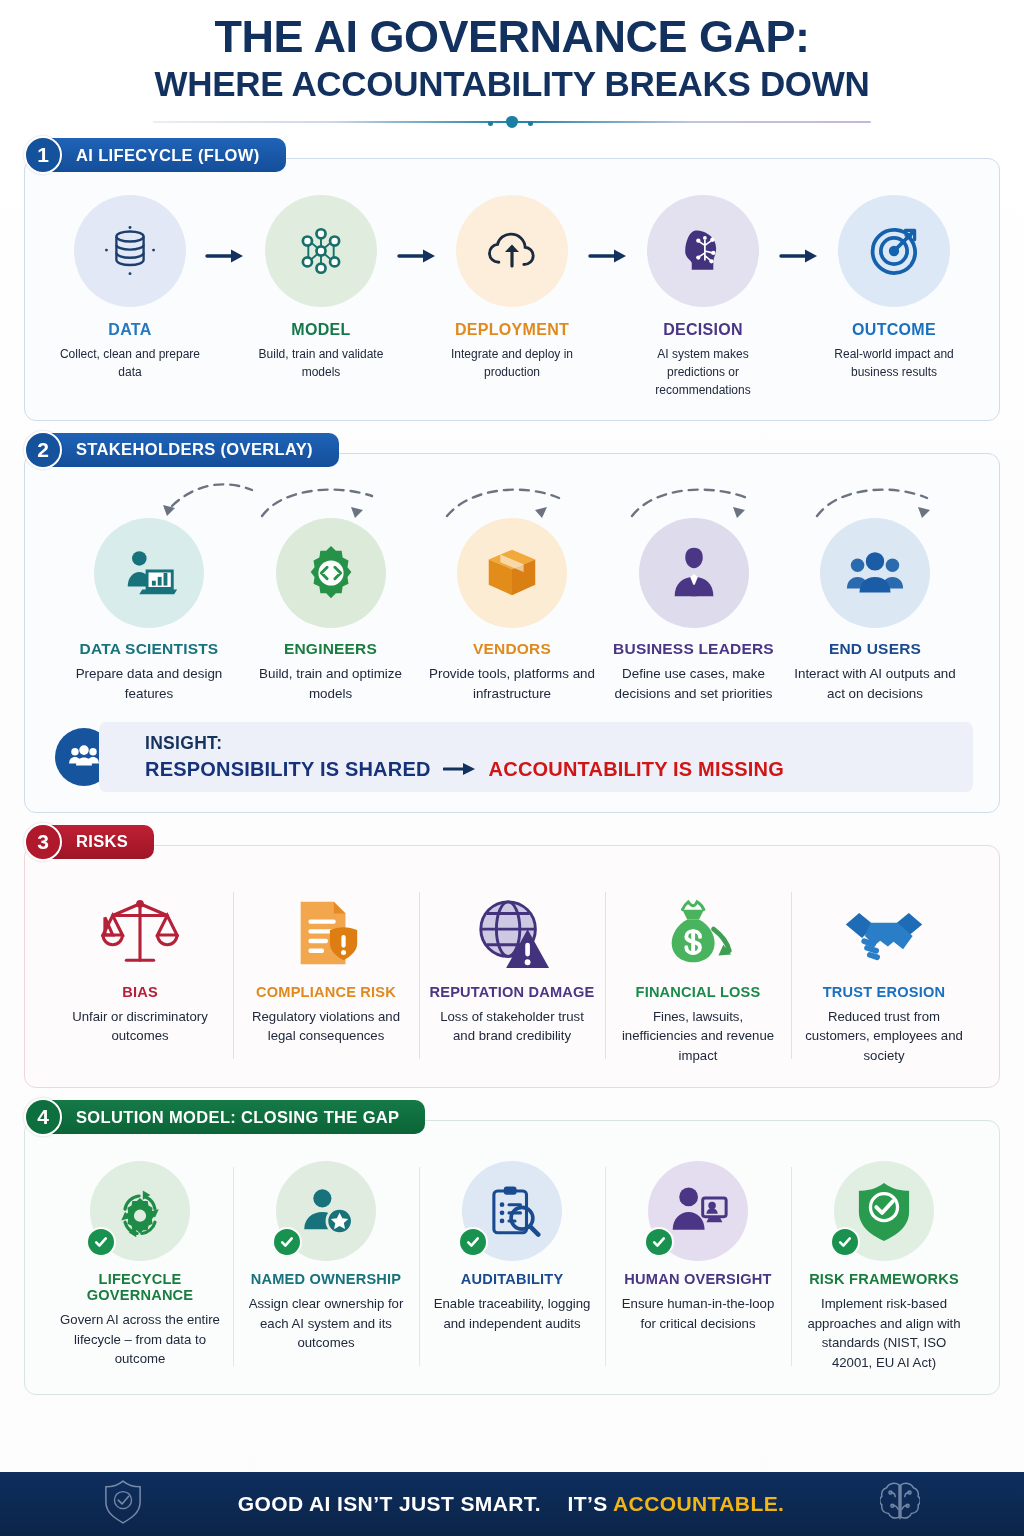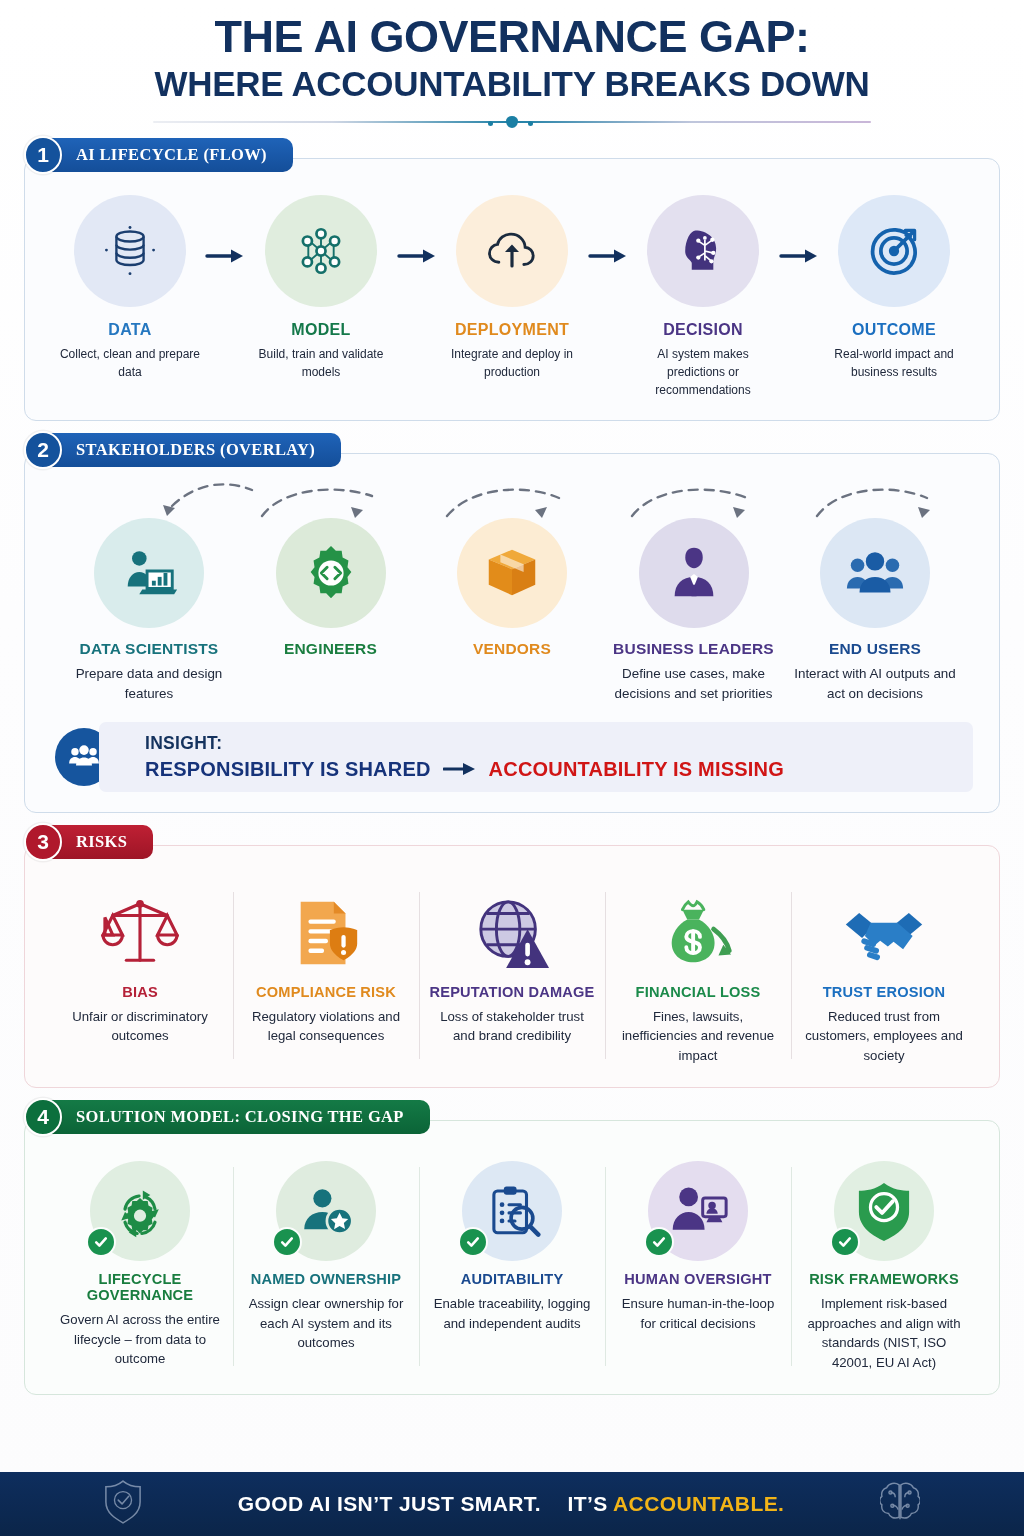--- a/index.html
+++ b/index.html
@@ -52,21 +52,21 @@
     display: flex; align-items: center; justify-content: center;
     color: #fff; font-size: 21px; font-weight: 700;
     border: 2.5px solid #fff; box-shadow: 0 0 0 1.5px rgba(0,0,0,.05);
     position: relative; z-index: 4; flex: 0 0 auto;
   }
   .ribbon {
     height: 34px; margin-left: -12px; padding: 0 26px 0 26px;
     display: flex; align-items: center;
     color: #fff; font-size: 16.5px; font-weight: 700; letter-spacing: .35px;
     border-radius: 3px 10px 10px 3px;
-    text-transform: uppercase; position: relative; z-index: 3; font-family: Liberation Serif, serif;
+    text-transform: uppercase; position: relative; z-index: 3;
   }
   .card {
     margin-top: -18px; padding: 30px 16px 16px; border-radius: 12px;
     border: 1px solid #dfe4ec; background: #fcfcfd; position: relative; z-index: 1;
   }
 
   .blue .num-circle { background: #14529c; }
   .blue .ribbon { background: linear-gradient(180deg,#1f63b8 0%,#144e99 100%); }
   .blue .card { border-color: #cfdcea; background: #fbfcfe; }
 
@@ -344,32 +344,34 @@
 
         <div class="sk-item">
           <div class="sk-circle" style="background:#dcead9">
             <svg width="62" height="62" viewBox="0 0 64 64">
               <path d="M32 4l5 5h6l1 7 6 3-1 7 4 5-4 5 1 7-6 3-1 7h-6l-5 5-5-5h-6l-1-7-6-3 1-7-4-5 4-5-1-7 6-3 1-7h6z" fill="#259247"></path>
               <circle cx="32" cy="32" r="13" fill="#fff"></circle>
               <path d="M28 26l-6 6 6 6M36 26l6 6-6 6" fill="none" stroke="#259247" stroke-width="3" stroke-linecap="round" stroke-linejoin="round"></path>
             </svg>
           </div>
           <div class="sk-title" style="color:#197d3f">ENGINEERS</div>
+          <div class="sk-desc">Build, train and optimize models</div>
         </div>
 
         <div class="sk-item">
           <div class="sk-circle" style="background:#fcecd3">
             <svg width="62" height="62" viewBox="0 0 64 64">
               <path d="M32 8 8 18l24 10 24-10z" fill="#f0a93a"></path>
               <path d="M8 18v26l24 11V28z" fill="#e28c1a"></path>
               <path d="M56 18v26L32 55V28z" fill="#d97f14"></path>
               <path d="M20 13l24 10v8l-24-10z" fill="#fff" opacity=".55"></path>
             </svg>
           </div>
           <div class="sk-title" style="color:#e08a1e">VENDORS</div>
+          <div class="sk-desc">Provide tools, platforms and infrastructure</div>
         </div>
 
         <div class="sk-item">
           <div class="sk-circle" style="background:#dedbec">
             <svg width="62" height="62" viewBox="0 0 64 64">
               <path d="M32 6c6 0 9 4 9 10s-4 11-9 11-9-5-9-11 3-10 9-10z" fill="#4b3585"></path>
               <path d="M12 56c0-13 8-20 20-20s20 7 20 20z" fill="#4b3585"></path>
               <path d="M28 36l4 10 4-10-4-3z" fill="#fff"></path>
               <path d="M31 44h2l1.6 12h-5.2z" fill="#4b3585"></path>
             </svg>

